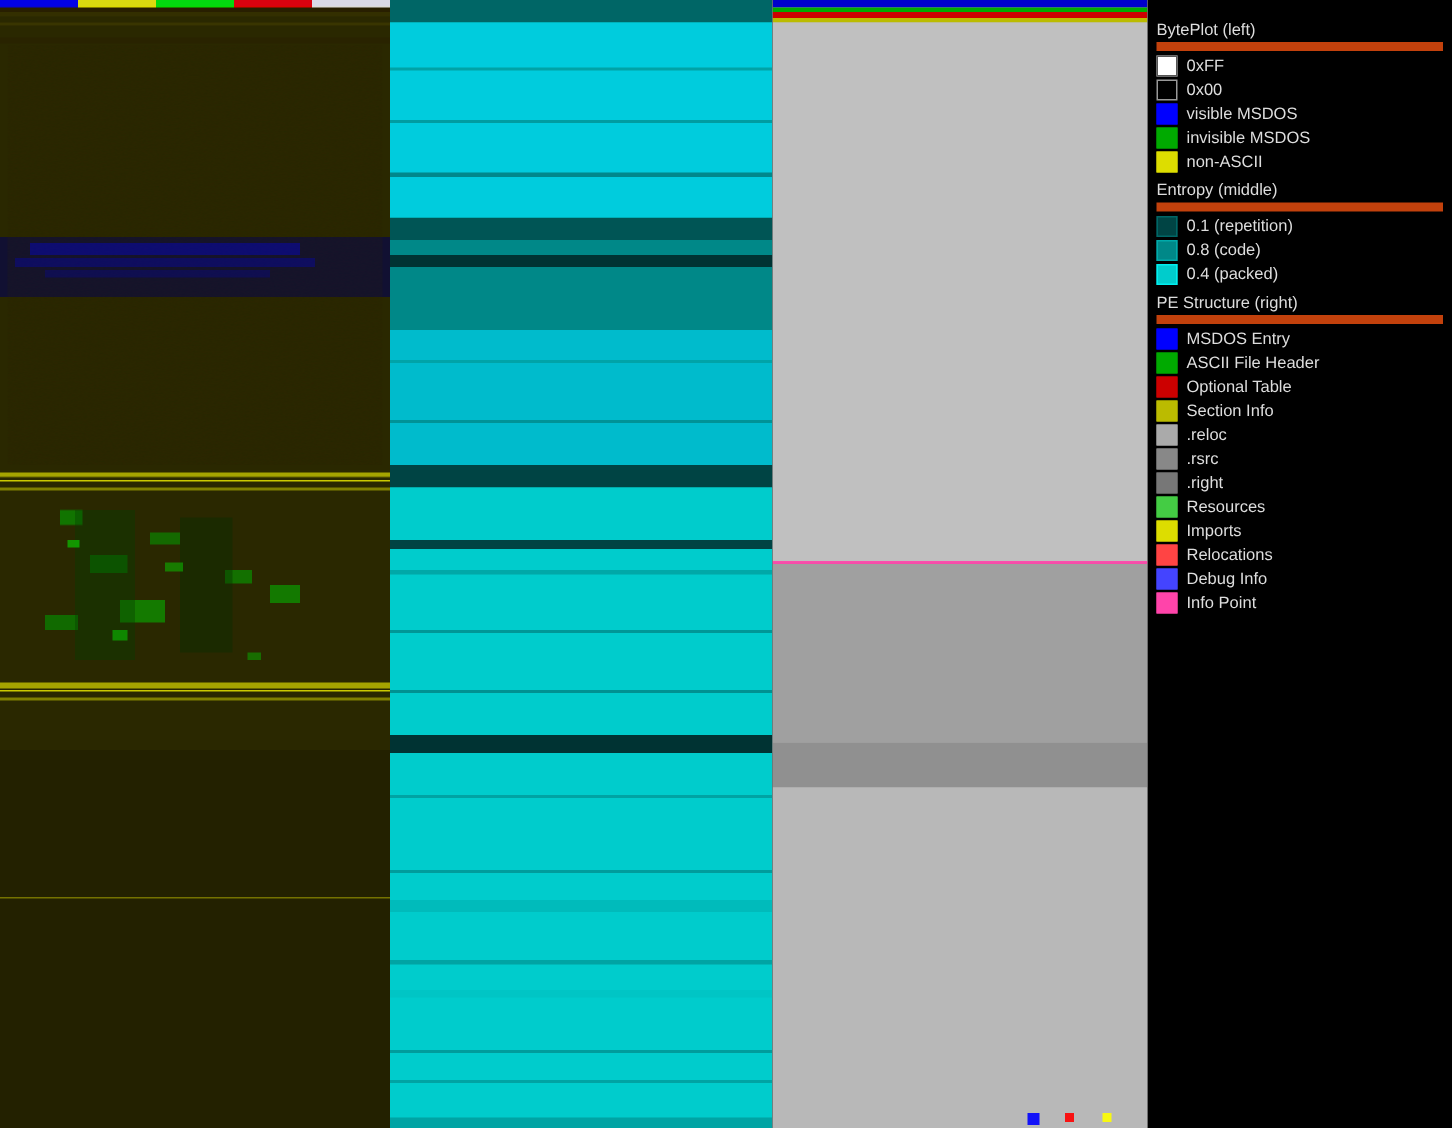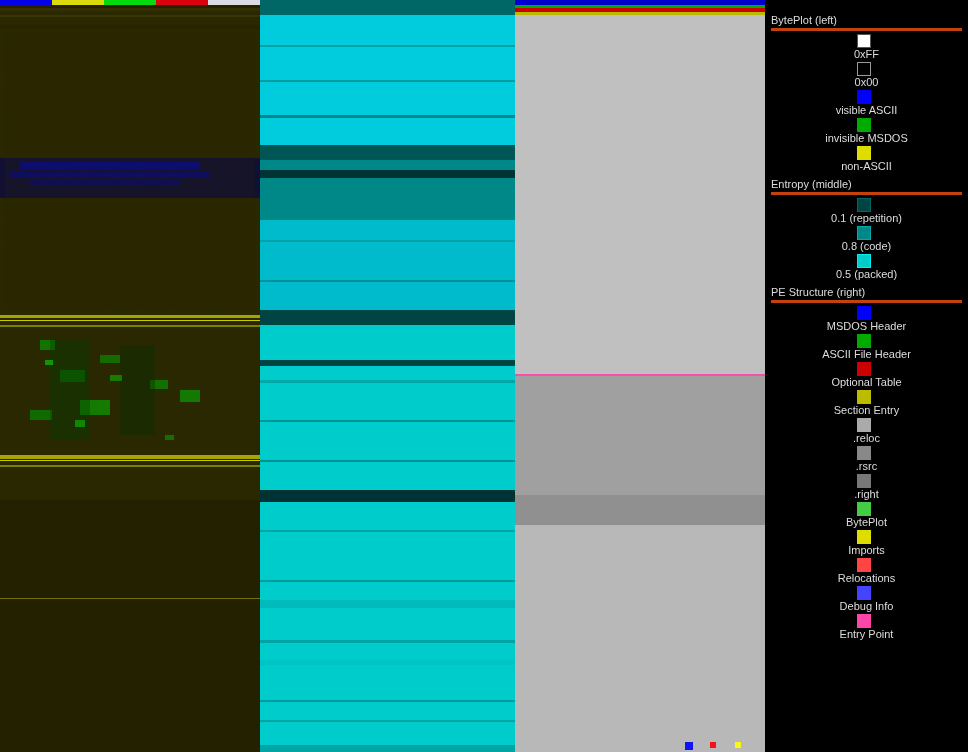--- a/index.html
+++ b/index.html
@@ -56,31 +56,30 @@
       padding: 8px 6px;
       flex-shrink: 0;
       overflow-y: auto;
     }
 
     .legend-section-title {
       color: #ddd;
       font-size: 11px;
       margin-bottom: 3px;
       margin-top: 6px;
-      border-bottom: 3px solid #c2410c;
+      border-bottom: 6px solid #c2410c;
       padding-bottom: 2px;
     }
 
     .legend-item {
       display: flex;
       align-items: center;
       margin: 2px 0;
       font-size: 11px;
       color: #ddd;
-      flex-direction: column;
     }
 
     .legend-swatch {
       width: 14px;
       height: 14px;
       margin-right: 6px;
       flex-shrink: 0;
       border: 1px solid #555;
     }
 
@@ -268,21 +267,21 @@
     <div class="legend-item">
       <div class="legend-swatch" style="background:#ffffff;"></div>
       <span>0xFF</span>
     </div>
     <div class="legend-item">
       <div class="legend-swatch" style="background:#000000; border-color:#999;"></div>
       <span>0x00</span>
     </div>
     <div class="legend-item">
       <div class="legend-swatch" style="background:#0000ff; border-color:#0000ff;"></div>
-      <span>visible ASCII</span>
+      <span>visible MSDOS</span>
     </div>
     <div class="legend-item">
       <div class="legend-swatch" style="background:#00aa00; border-color:#00aa00;"></div>
       <span>invisible MSDOS</span>
     </div>
     <div class="legend-item">
       <div class="legend-swatch" style="background:#dddd00; border-color:#dddd00;"></div>
       <span>non-ASCII</span>
     </div>
 
@@ -291,69 +290,69 @@
     <div class="legend-item">
       <div class="legend-swatch" style="background:#004444; border-color:#006666;"></div>
       <span>0.1 (repetition)</span>
     </div>
     <div class="legend-item">
       <div class="legend-swatch" style="background:#008888; border-color:#00aaaa;"></div>
       <span>0.8 (code)</span>
     </div>
     <div class="legend-item">
       <div class="legend-swatch" style="background:#00cccc; border-color:#00eeee;"></div>
-      <span>0.5 (packed)</span>
+      <span>0.4 (packed)</span>
     </div>
 
     <div class="legend-section-title">PE Structure (right)</div>
 
     <div class="legend-item">
       <div class="legend-swatch" style="background:#0000ff; border-color:#0000ff;"></div>
-      <span>MSDOS Header</span>
+      <span>MSDOS Entry</span>
     </div>
     <div class="legend-item">
       <div class="legend-swatch" style="background:#00aa00; border-color:#00aa00;"></div>
       <span>ASCII File Header</span>
     </div>
     <div class="legend-item">
       <div class="legend-swatch" style="background:#cc0000; border-color:#cc0000;"></div>
       <span>Optional Table</span>
     </div>
     <div class="legend-item">
       <div class="legend-swatch" style="background:#bbbb00; border-color:#bbbb00;"></div>
-      <span>Section Entry</span>
+      <span>Section Info</span>
     </div>
     <div class="legend-item">
       <div class="legend-swatch" style="background:#aaaaaa; border-color:#aaaaaa;"></div>
       <span>.reloc</span>
     </div>
     <div class="legend-item">
       <div class="legend-swatch" style="background:#888888; border-color:#888888;"></div>
       <span>.rsrc</span>
     </div>
     <div class="legend-item">
       <div class="legend-swatch" style="background:#777777; border-color:#777777;"></div>
       <span>.right</span>
     </div>
     <div class="legend-item">
       <div class="legend-swatch" style="background:#44cc44; border-color:#44cc44;"></div>
-      <span>BytePlot</span>
+      <span>Resources</span>
     </div>
     <div class="legend-item">
       <div class="legend-swatch" style="background:#dddd00; border-color:#dddd00;"></div>
       <span>Imports</span>
     </div>
     <div class="legend-item">
       <div class="legend-swatch" style="background:#ff4444; border-color:#ff4444;"></div>
       <span>Relocations</span>
     </div>
     <div class="legend-item">
       <div class="legend-swatch" style="background:#4444ff; border-color:#4444ff;"></div>
       <span>Debug Info</span>
     </div>
     <div class="legend-item">
       <div class="legend-swatch" style="background:#ff44aa; border-color:#ff44aa;"></div>
-      <span>Entry Point</span>
+      <span>Info Point</span>
     </div>
 
   </div>
 
 </div>
 
 </body></html>

